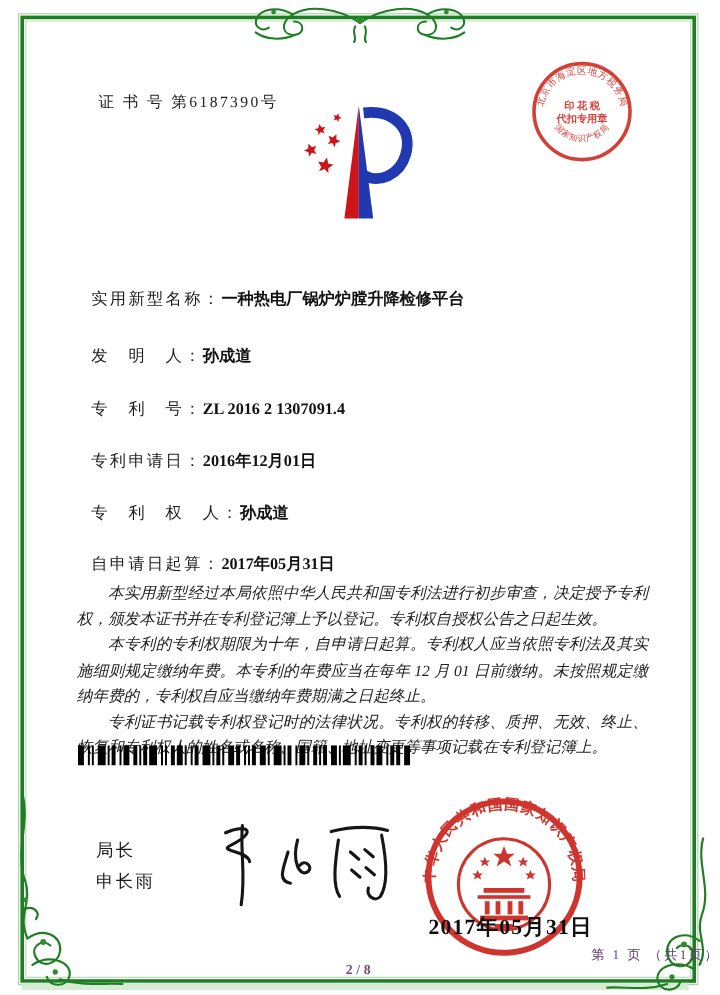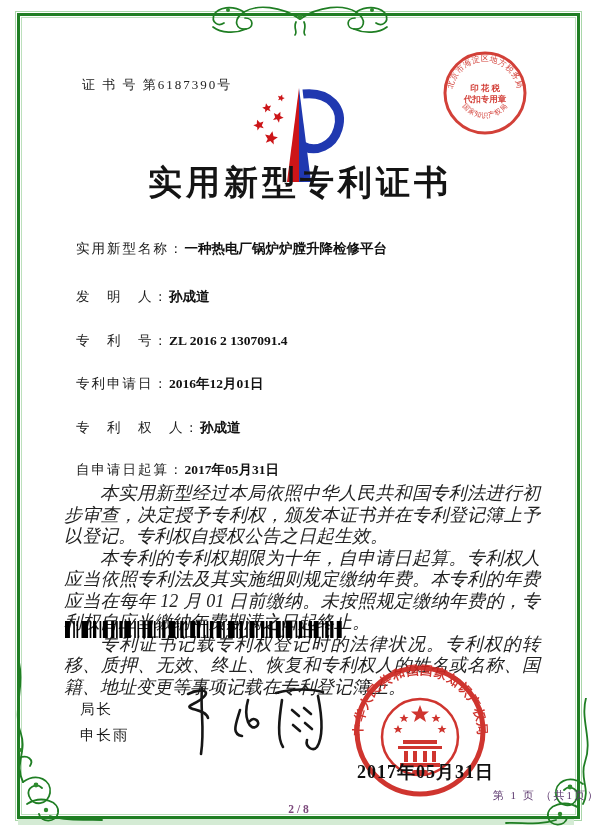--- a/index.html
+++ b/index.html
@@ -20,21 +20,21 @@
   .title{
     position:absolute;left:0;right:0;top:160px;text-align:center;
     font-size:34px;font-weight:bold;letter-spacing:4px;color:#141414;
   }
   .field{position:absolute;left:76px;font-size:13.5px;white-space:nowrap;}
   .field .lbl{letter-spacing:2px;color:#1d1d1d;}
   .field .val{font-weight:bold;color:#111;}
   .f0{top:240px}.f1{top:288px}.f2{top:332px}.f3{top:375px}.f4{top:419px}.f5{top:461px}
   .paras{position:absolute;left:64px;top:483px;width:476px;}
   .paras p{
-    margin:0;text-indent:2em;font-size:18px;line-height:21.5px;
+    margin:0;text-indent:2em;font-size:13px;line-height:21.5px;
     text-align:justify;color:#222;font-style:italic;
   }
   .barcode{position:absolute;left:65px;top:621px;}
   .signer{position:absolute;left:80px;top:696px;font-size:14.5px;line-height:26px;letter-spacing:2px;}
   .signature{position:absolute;left:162px;top:680px;}
   .seal{position:absolute;}
   .seal-tax{left:442px;top:50px;opacity:.92;}
   .seal-office{left:352px;top:663px;opacity:.93;}
   .issue-date{
     position:absolute;left:357px;top:760px;font-size:18px;font-weight:bold;
@@ -119,21 +119,20 @@
     <polygon points="59,4 71,98 59,98" fill="#2038b0"></polygon>
     <g fill="#cc1518">
       <use href="#st" transform="translate(41,14) scale(0.62) rotate(18)"></use>
       <use href="#st" transform="translate(27,24) scale(0.80) rotate(-12)"></use>
       <use href="#st" transform="translate(38,33) scale(0.95) rotate(25)"></use>
       <use href="#st" transform="translate(19,41) scale(0.95) rotate(-20)"></use>
       <use href="#st" transform="translate(31,54) scale(1.15) rotate(12)"></use>
     </g>
   </svg>
 
-  <div class="title">实用新型专利证书</div>
 
   <div class="field f1">
     <span class="lbl">发　明　人：</span><span class="val">孙成道</span>
   </div>
   <div class="field f0">
     <span class="lbl">实用新型名称：</span><span class="val">一种热电厂锅炉炉膛升降检修平台</span>
   </div>
   <div class="field f2">
     <span class="lbl">专　利　号：</span><span class="val">ZL 2016 2 1307091.4</span>
   </div>

